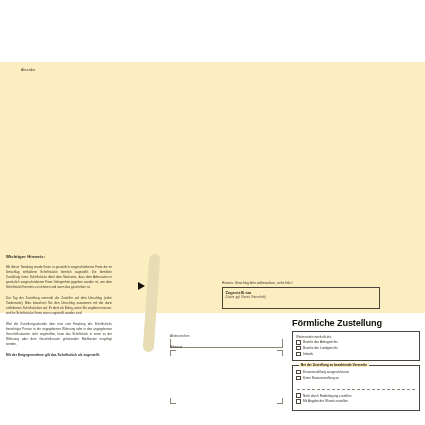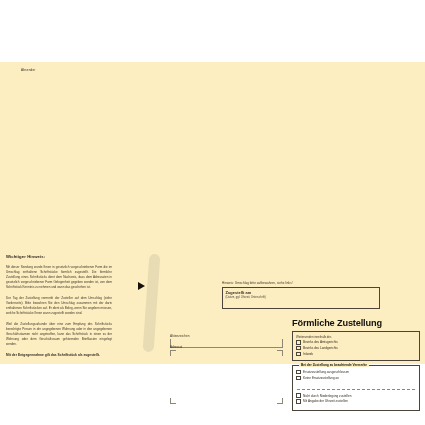--- a/index.html
+++ b/index.html
@@ -14,21 +14,21 @@
     position: relative;
     overflow: hidden;
   }
 
   
   #envelope {
     position: absolute;
     left: 0;
     top: 62px;
     width: 425px;
-    height: 302px;
+    height: 251px;
     background: #fdeec2;
   }
 
   
   #sender-label {
     position: absolute;
     left: 21px;
     top: 6px;
     font-size: 3.1px;
     letter-spacing: .15px;

